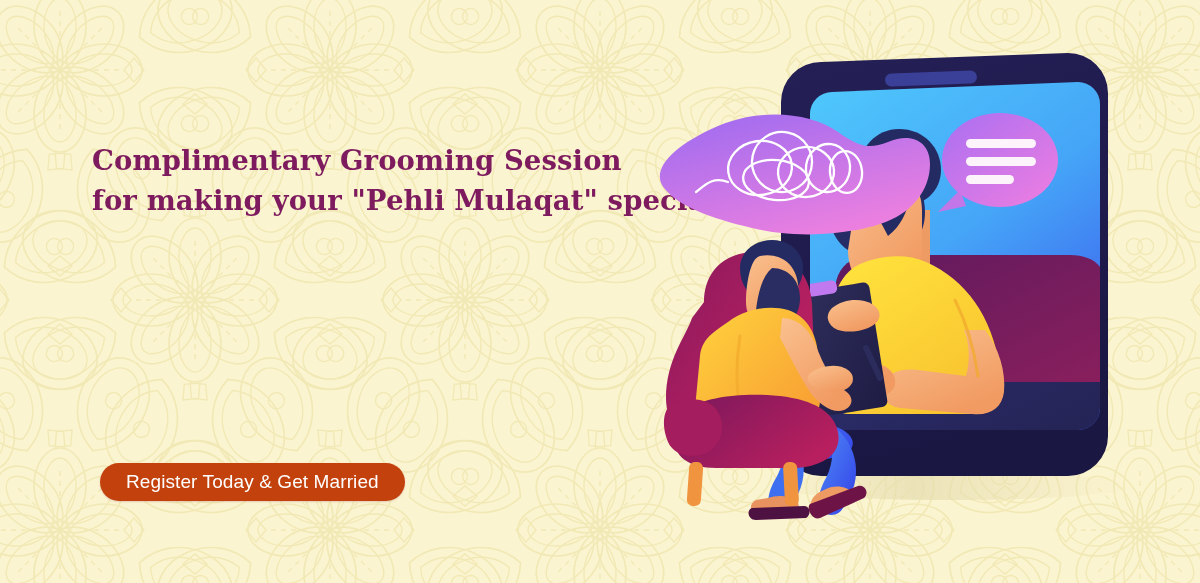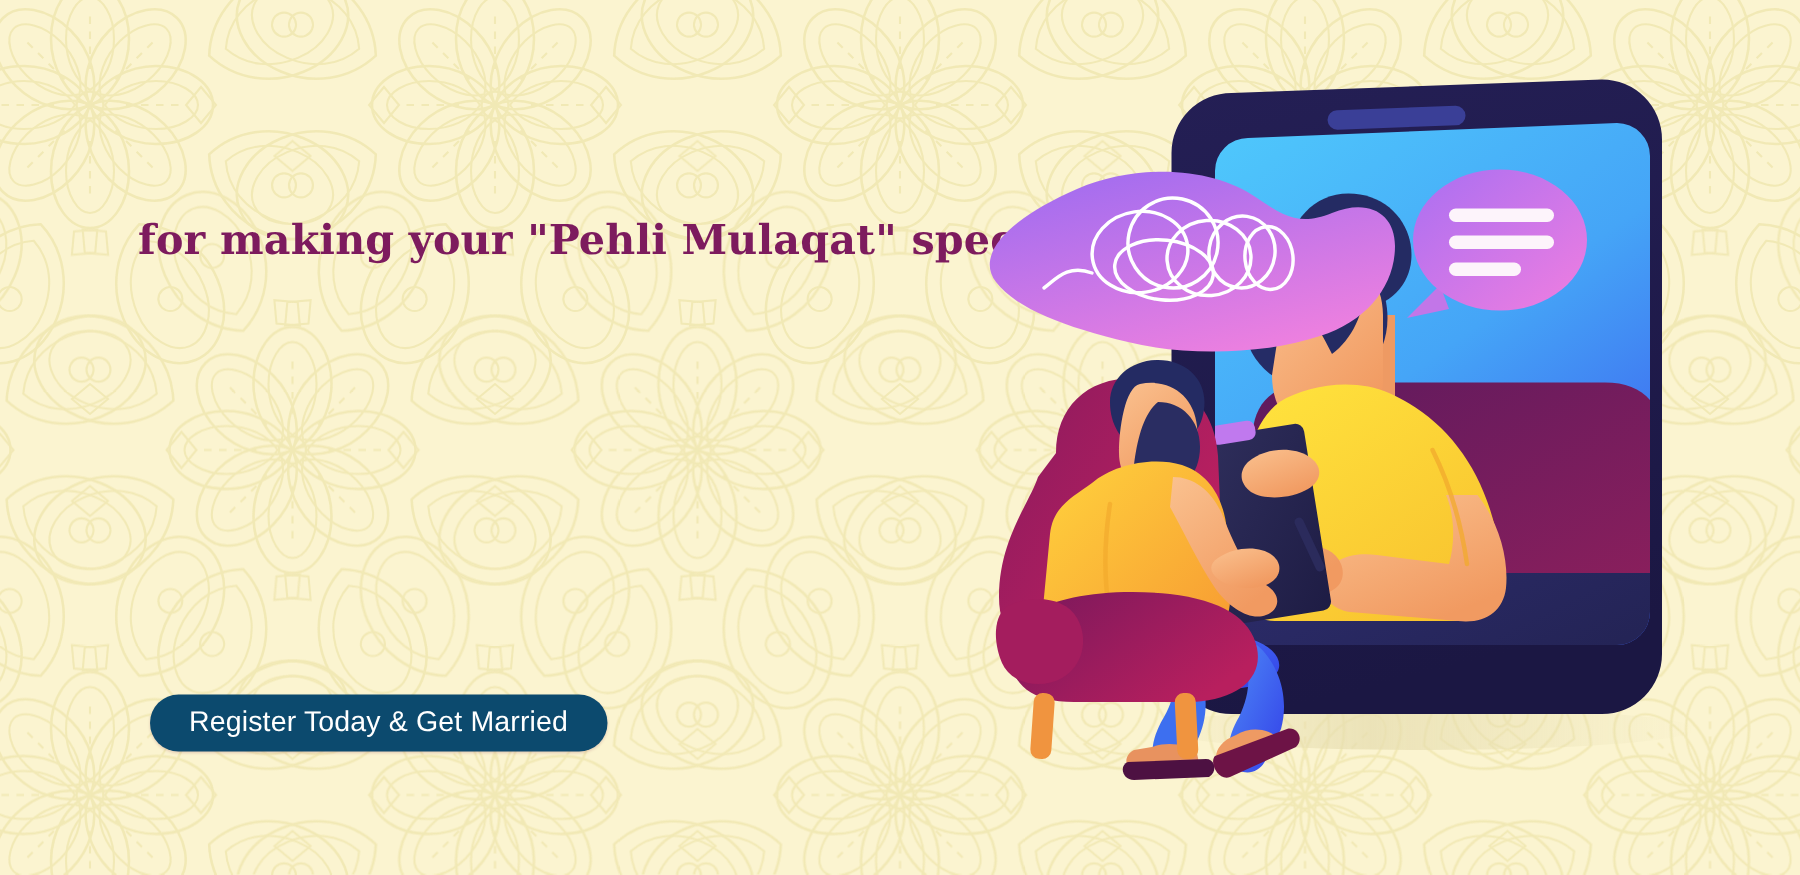--- a/index.html
+++ b/index.html
@@ -45,21 +45,21 @@
     position: absolute;
     left: 100px;
     top: 463px;
     height: 38px;
     padding: 0 26px;
     display: flex;
     align-items: center;
     justify-content: center;
     border: none;
     border-radius: 19px;
-    background: #0c4a6e;
+    background: #c2410c;
     color: #FFFFFF;
     font-family: "Liberation Sans", sans-serif;
     font-size: 19px;
     font-weight: 400;
     letter-spacing: 0.1px;
     cursor: pointer;
     box-shadow: 0 1px 2px rgba(120, 20, 60, .18);
   }
 
   
@@ -186,20 +186,21 @@
         <use href="#mandala" x="0" y="0" transform="translate(1140,530)"></use>
         <use href="#mandala" x="0" y="0" transform="translate(195,760)"></use>
         <use href="#mandala" x="0" y="0" transform="translate(465,760)"></use>
         <use href="#mandala" x="0" y="0" transform="translate(735,760)"></use>
         <use href="#mandala" x="0" y="0" transform="translate(1005,760)"></use>
       </g>
     </svg>
   </div>
 
   <div class="headline">
+    <div class="headline-line">Complimentary Grooming Session</div>
     <div class="headline-line">for making your "Pehli Mulaqat" special</div>
   </div>
 
   <button class="cta-button">Register Today &amp; Get Married</button>
 
   <div class="illustration">
     <svg width="600" height="583" viewBox="0 0 600 583" xmlns="http://www.w3.org/2000/svg">
       <defs>
         <linearGradient id="gScreen" x1="0" y1="0" x2="0.6" y2="1">
           <stop offset="0%" stop-color="#4FC9FC"></stop>

